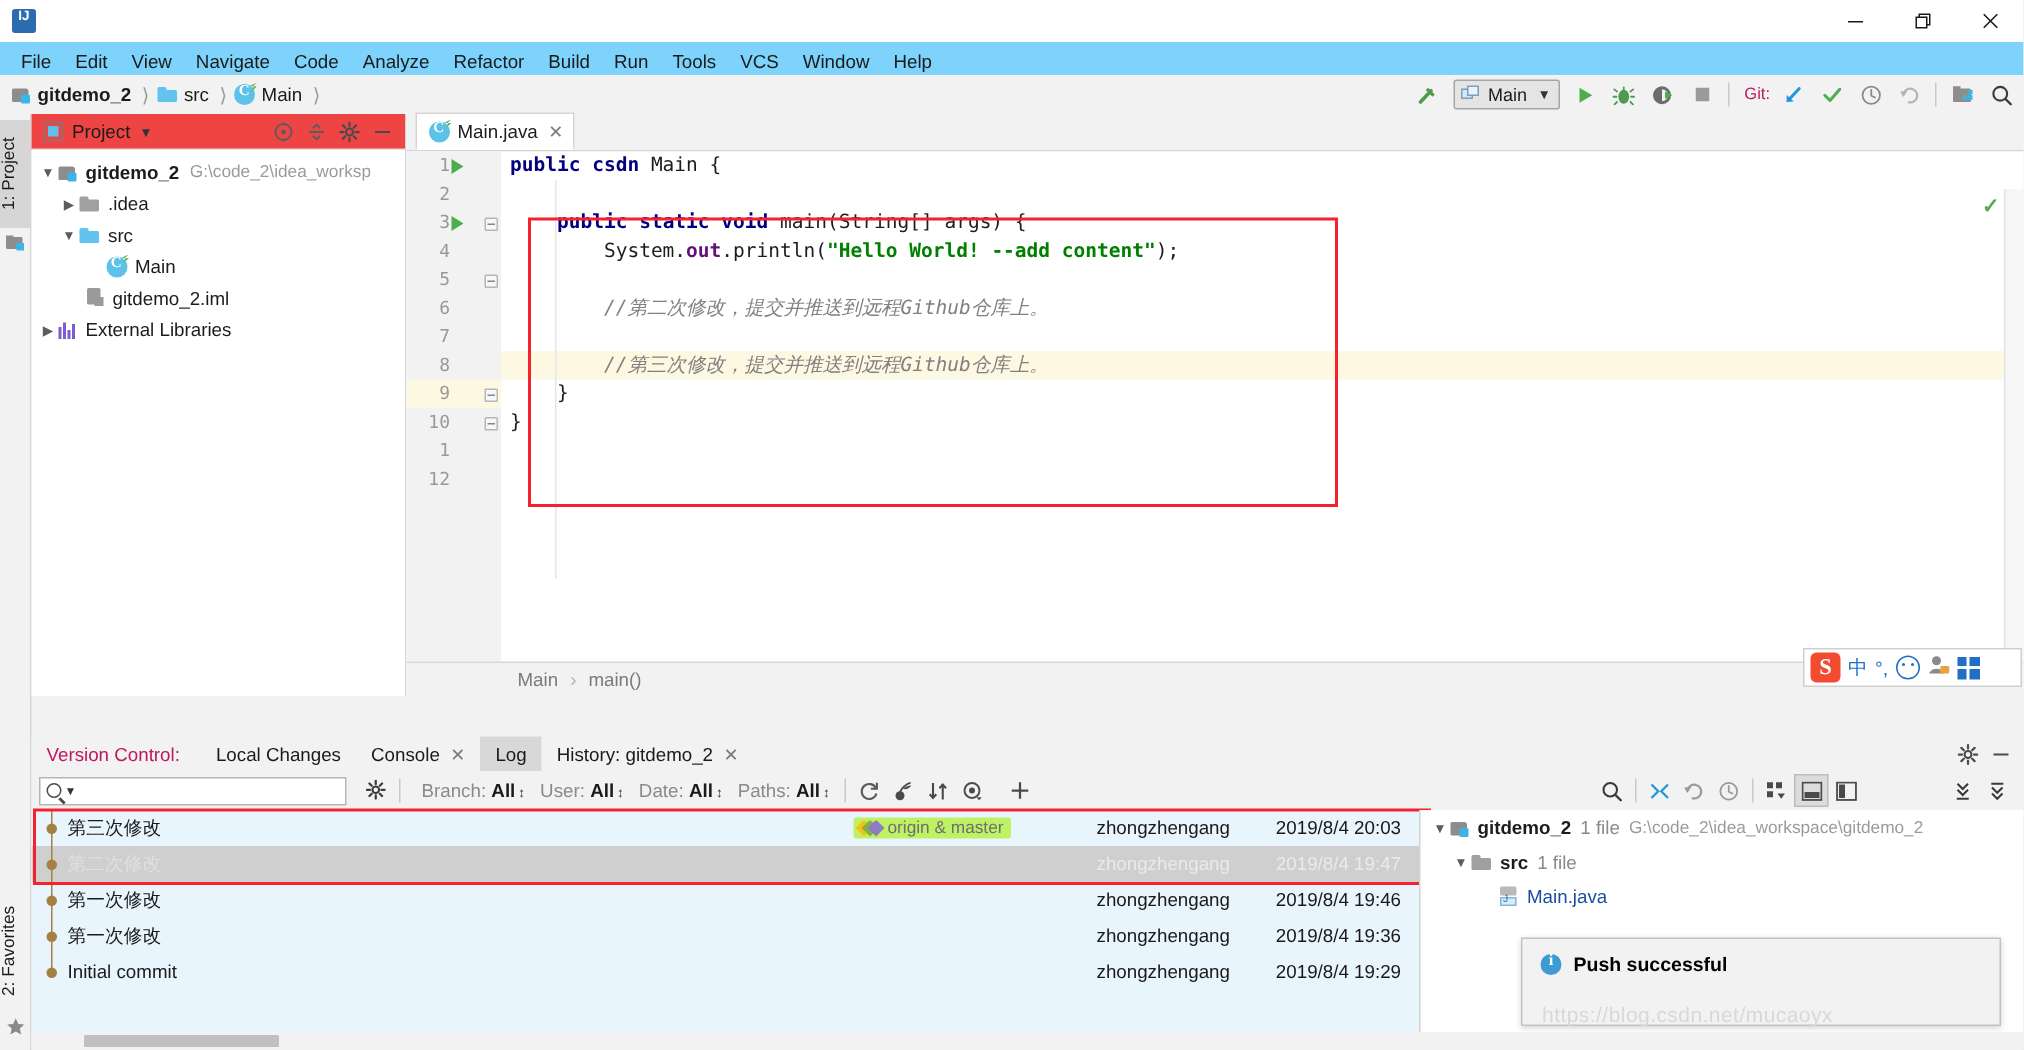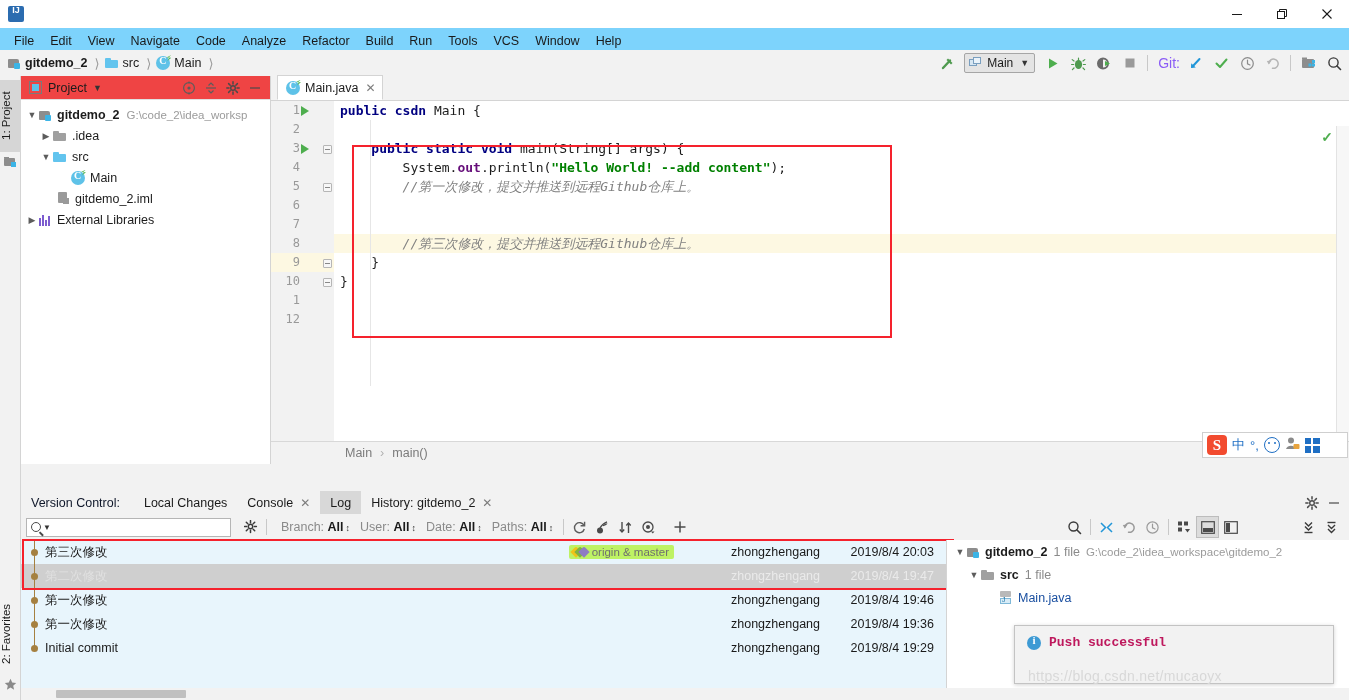--- a/index.html
+++ b/index.html
@@ -47,21 +47,21 @@
 
   .tb-right { position:absolute; right:0; top:0; height:26px; display:flex; align-items:center; }
   .tbtn { width:26px; height:22px; display:flex; align-items:center; justify-content:center; }
   .runcfg { display:flex; align-items:center; height:20px; border:1px solid #a6a6a6; background:#e4e4e4; border-radius:2px; padding:0 5px 0 4px; margin:0 4px; }
   .runcfg .ic { width:13px; height:12px; position:relative; margin-right:5px; }
   .runcfg .ic i { position:absolute; border:1px solid #7a9fbf; background:#d6e6f2; }
   .runcfg .ic i.r1 { left:0; top:2px; width:8px; height:7px; }
   .runcfg .ic i.r2 { left:4px; top:0px; width:8px; height:7px; background:#eaf3fa; }
   .runcfg .txt { font-size:12px; color:#1a1a1a; }
   .runcfg .cv { margin-left:7px; color:#333; font-size:9px; }
-  .gitlbl { font-size:14px; color:#8b5cf6; margin-left:6px; margin-right:2px; }
+  .gitlbl { font-size:11px; color:#be185d; margin-left:6px; margin-right:2px; }
   .vsep { width:1px; height:16px; background:#c8c8c8; margin:0 4px; }
 
   
   .leftrail { position:absolute; left:0; top:76px; width:21px; height:624px; background:#f2f2f2; border-right:1px solid #d4d4d4; }
   .rail-tab { position:absolute; left:0; width:21px; writing-mode:vertical-rl; transform:rotate(180deg); font-size:11.5px; color:#1a1a1a; text-align:center; padding:6px 0; white-space:nowrap; }
   .rail-tab.sel { background:#d6d6d6; }
   .rail-ic { position:absolute; left:4px; width:13px; height:13px; }
 
   
   .projpanel { position:absolute; left:21px; top:76px; width:250px; height:388px; background:#fff; border-right:1px solid #d4d4d4; }
@@ -125,21 +125,21 @@
   .ime .g:before { left:3px; } .ime .g:after { right:3px; }
   .ime .grid { width:15px; height:15px; display:grid; grid-template-columns:1fr 1fr; grid-template-rows:1fr 1fr; gap:2px; }
   .ime .grid i { background:#1f6fc4; }
 
   
   .vcs { position:absolute; left:21px; top:491px; width:1328px; height:209px; background:#f2f2f2; }
   .vcs-tabs { height:23px; display:flex; align-items:center; background:#f2f2f2; }
   .vtab { height:23px; display:flex; align-items:center; padding:0 10px; font-size:12.5px; color:#1a1a1a; }
   .vtab.sel { background:#d8d8d8; }
   .vtab .x { margin-left:7px; color:#7b7b7b; font-size:12px; }
-  .vtab.label { color:#0f172a; padding-left:10px; padding-right:14px; }
+  .vtab.label { color:#be185d; padding-left:10px; padding-right:14px; }
   .vcs-right-btns { margin-left:auto; display:flex; align-items:center; padding-right:4px; }
 
   .logtoolbar { position:absolute; left:0; top:23px; width:1328px; height:26px; display:flex; align-items:center; background:#f2f2f2; }
   .searchbox { width:205px; height:19px; background:#fff; border:1px solid #b5b5b5; display:flex; align-items:center; padding:0 4px; margin-left:5px; }
   .searchbox .mag { width:10px; height:10px; border:1.5px solid #4a4a4a; border-radius:50%; position:relative; }
   .searchbox .mag:after { content:""; position:absolute; right:-4px; bottom:-3px; width:5px; height:1.5px; background:#4a4a4a; transform:rotate(45deg); }
   .searchbox .cv { margin-left:2px; font-size:8px; color:#333; }
   .filt { font-size:12.5px; color:#8a8a8a; margin-left:10px; white-space:nowrap; }
   .filt b { color:#1a1a1a; font-weight:bold; }
   .filt .ud { margin-left:2px; font-size:9px; color:#333; }
@@ -173,21 +173,21 @@
   .ico-java .t { position:absolute; left:1px; top:0; width:11px; height:6px; background:#b9b9b9; border-radius:1px; }
   .ico-java .bm { position:absolute; left:1px; top:7px; width:11px; height:6px; background:#d8ecf7; border:1px solid #7fb8d8; box-sizing:border-box; }
   .ico-java .bm:after { content:"J"; position:absolute; left:1px; top:-3px; font-size:7px; color:#2176a8; font-family:"Liberation Sans",sans-serif; }
   .dtext { position:absolute; left:6px; top:146px; font-size:13px; color:#1a1a1a; font-weight:bold; }
 
   
   .notif { position:absolute; left:1014px; top:625px; width:320px; height:59px; background:#f2f2f2; border:1px solid #c3c3c3; box-shadow:0 1px 4px rgba(0,0,0,.18); padding:9px 12px; }
   .notif .hdr { display:flex; align-items:center; }
   .notif .iico { width:14px; height:14px; border-radius:50%; background:#3d9ad4; position:relative; margin-right:8px; flex:0 0 auto; }
   .notif .iico:after { content:"i"; position:absolute; left:0; right:0; top:-2px; text-align:center; color:#fff; font-size:11px; font-weight:bold; font-family:"Liberation Serif",serif; }
-  .notif .ttl { font-size:13px; font-weight:bold; color:#be185d;font-family:Liberation Mono, monospace; }
+  .notif .ttl { font-size:13px; font-weight:bold; color:#000000; }
   .notif .body { margin-top:5px; margin-left:22px; font-size:12.5px; color:#1a1a1a; }
 
   .watermark { position:absolute; left:1028px; top:668px; font-size:14px; color:#d8d8d8; letter-spacing:.3px; font-family:"Liberation Sans",sans-serif; }
 
   .botscroll { position:absolute; left:21px; top:688px; width:1328px; height:12px; background:#f2f2f2; }
   .botscroll .thumb { position:absolute; left:35px; top:2px; width:130px; height:8px; background:#c0c0c0; border-radius:1px; }
   .vcs-hline { position:absolute; left:0; top:208px; width:1328px; height:1px; background:#d4d4d4; }
   svg { shape-rendering:geometricPrecision; }
 </style>
 </head>
@@ -502,22 +502,22 @@
             <span class="gnum">12</span>
           </div>
       </div>
 
       <div class="codewrap">
         <div class="indentline" style="left:36px;top:19px;height:266px;"></div>
         <div class="cline"><span class="kw">public csdn </span><span>Main {</span></div>
         <div class="cline">&nbsp;</div>
         <div class="cline"><span>    </span><span class="kw">public static void </span><span>main(String[] args) {</span></div>
         <div class="cline"><span>        System.</span><span class="fld">out</span><span>.println(</span><span class="str">"Hello World! --add content"</span><span>);</span></div>
-        <div class="cline"><span class="cmt">        //第一次修改，提交并推送到远程Github仓库上。</span></div>
         <div class="cline">&nbsp;</div>
+        <div class="cline"><span class="cmt">        //第二次修改，提交并推送到远程Github仓库上。</span></div>
         <div class="cline">&nbsp;</div>
         <div class="cline hl"><span class="cmt">        //第三次修改，提交并推送到远程Github仓库上。</span></div>
         <div class="cline"><span>    }</span></div>
         <div class="cline"><span>}</span></div>
         <div class="cline">&nbsp;</div>
       </div>
 
       <div class="redbox" style="left:81px;top:44px;width:540px;height:193px;"></div>
 
       <div class="markbar"></div>

